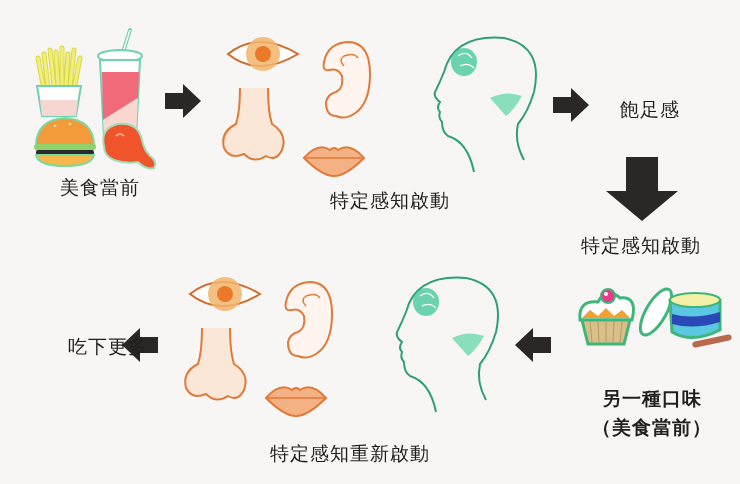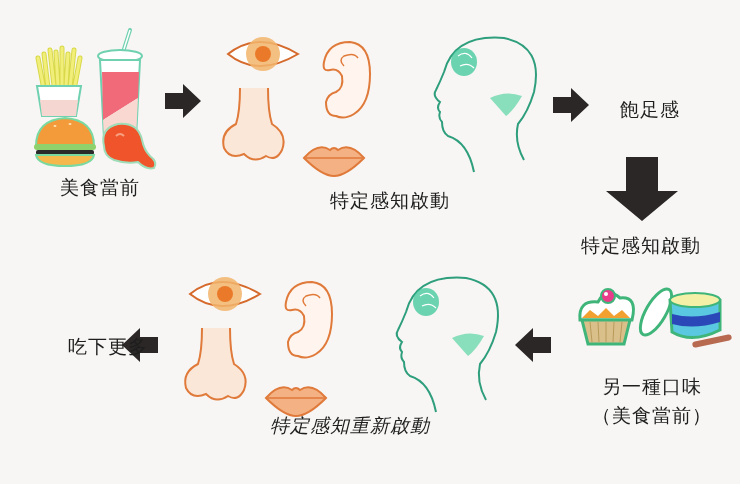--- a/index.html
+++ b/index.html
@@ -119,21 +119,21 @@
     </g>
     <g>
       <ellipse cx="84" cy="30" rx="10" ry="26" transform="rotate(30 84 30)" fill="#fff" stroke="#3fb57a" stroke-width="3"></ellipse>
       <path d="M98 18 Q120 8 148 18 L148 48 Q120 62 100 50 Z" fill="#5ac8e0" stroke="#3fb57a" stroke-width="3"></path>
       <ellipse cx="123" cy="18" rx="25" ry="7" fill="#f4f0a8" stroke="#3fb57a" stroke-width="2"></ellipse>
       <path d="M100 32 Q122 38 148 30 L148 40 Q122 48 100 42 Z" fill="#2a48b8"></path>
       <rect x="120" y="56" width="40" height="6" rx="3" fill="#b86a50" transform="rotate(-12 140 59)"></rect>
     </g>
   </svg>
 </div>
-<div class="abs label" style="left:572px;top:372px;width:160px;line-height:29px;">
+<div class="abs label" style="left:572px;top:384px;width:160px;line-height:29px;font-weight:bold;">
   <div>另一種口味</div>
   <div>（美食當前）</div>
 </div>
 
 <div class="abs" style="left:515px;top:328px;">
   <svg width="36" height="34" viewBox="0 0 36 34">
       <path d="M36 9 L18 9 L18 0 L0 17 L18 34 L18 25 L36 25 Z" fill="#2b2726"></path>
     </svg>
 </div>
 
@@ -156,20 +156,20 @@
       <path d="M88 126 L144 126" stroke="#e07a3a" stroke-width="1.5"></path>
     </g>
     <g>
       <path d="M256 140 Q250 110 230 104 Q224 100 224 90 Q220 86 222 80 Q218 76 222 70 Q214 64 218 58 Q222 50 226 40 Q236 2 286 6 Q326 14 316 60 Q310 80 300 92 Q296 110 306 128" fill="none" stroke="#2e9e7c" stroke-width="2"></path>
       <ellipse cx="246" cy="30" rx="13" ry="14" fill="#3cc79a" opacity="0.75"></ellipse>
       <path d="M240 24 Q248 18 254 26 M242 34 Q250 30 256 36" stroke="#fff" stroke-width="1.2" fill="none"></path>
       <path d="M272 66 Q288 58 304 64 Q296 78 288 84 Z" fill="#6dd8ae" opacity="0.8"></path>
     </g>
   </svg>
 </div>
-<div class="abs label" style="left:250px;top:412px;width:200px;font-style:italic;">特定感知重新啟動</div>
+<div class="abs label" style="left:250px;top:440px;width:200px;">特定感知重新啟動</div>
 
 <div class="abs" style="left:122px;top:328px;">
   <svg width="36" height="34" viewBox="0 0 36 34">
       <path d="M36 9 L18 9 L18 0 L0 17 L18 34 L18 25 L36 25 Z" fill="#2b2726"></path>
     </svg>
 </div>
 <div class="abs label" style="left:14px;top:333px;width:100px;text-align:center;margin-left:44px;">吃下更多</div>
 
 </body></html>

